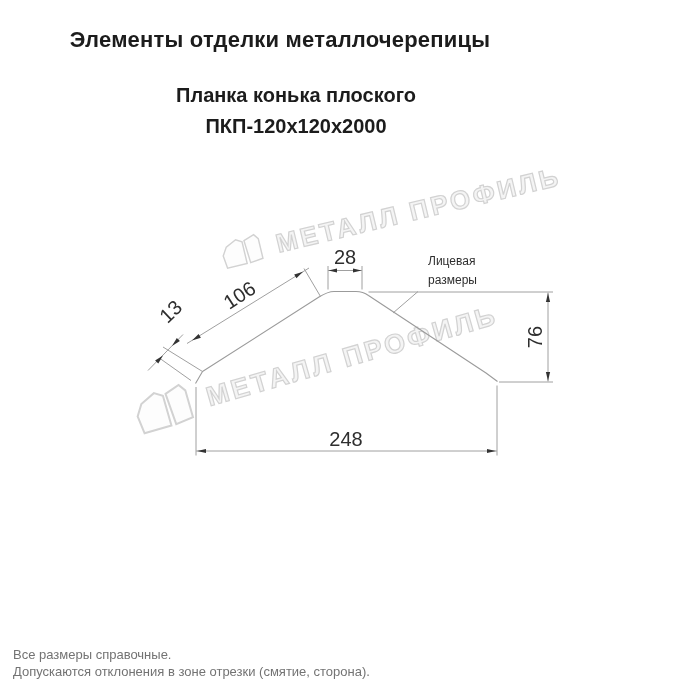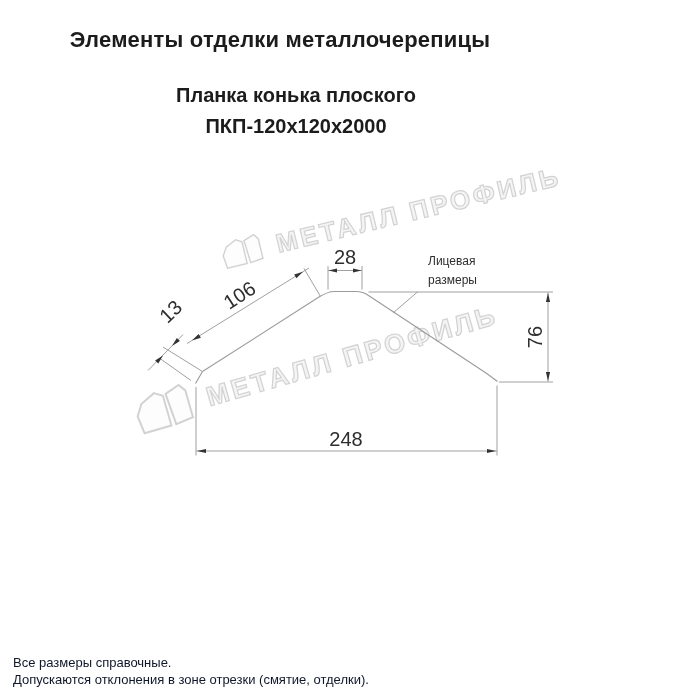--- a/index.html
+++ b/index.html
@@ -13,21 +13,21 @@
              transform-origin:left center;pointer-events:none;}
   .wm-text{font-weight:bold;letter-spacing:3px;white-space:nowrap;
            color:#f4f4f4;-webkit-text-stroke:1.2px #d2d2d2;}
   .wm-upper{left:222px;top:238px;transform:rotate(-13.5deg);}
   .wm-upper .wm-text{font-size:26px;}
   .wm-lower{left:136px;top:392px;transform:rotate(-16deg);}
   .wm-lower .wm-text{font-size:27px;}
   .drawing-svg{position:absolute;left:0;top:0;z-index:2;}
   .face-label{position:absolute;left:428px;top:252px;z-index:3;font-size:12px;line-height:19px;color:#2e2e2e;}
   .face-label span{display:block;}
-  .footer{position:absolute;left:13px;top:646px;z-index:3;font-size:13px;line-height:17px;color:#0f172a;margin-top:8px;}
+  .footer{position:absolute;left:13px;top:646px;z-index:3;font-size:13px;line-height:17px;color:#737373;}
   .footer span{display:block;}
   .dim-num{font-family:"Liberation Sans", sans-serif;font-size:20px;fill:#2e2e2e;}
 </style>
 </head>
 <body>
 
 <div class="page">
 
   <div class="watermark wm-upper">
     <svg width="46" height="38" viewBox="0 0 64 50">
@@ -91,16 +91,16 @@
     <line x1="418" y1="291.5" x2="393" y2="313" stroke="#a0a0a0" stroke-width="1"></line>
   </svg>
 
   <div class="face-label">
     <span>Лицевая</span>
     <span>размеры</span>
   </div>
 
   <div class="footer">
     <span>Все размеры справочные.</span>
-    <span>Допускаются отклонения в зоне отрезки (смятие, отделки).</span>
+    <span>Допускаются отклонения в зоне отрезки (смятие, сторона).</span>
   </div>
 
 </div>
 
 </body></html>

